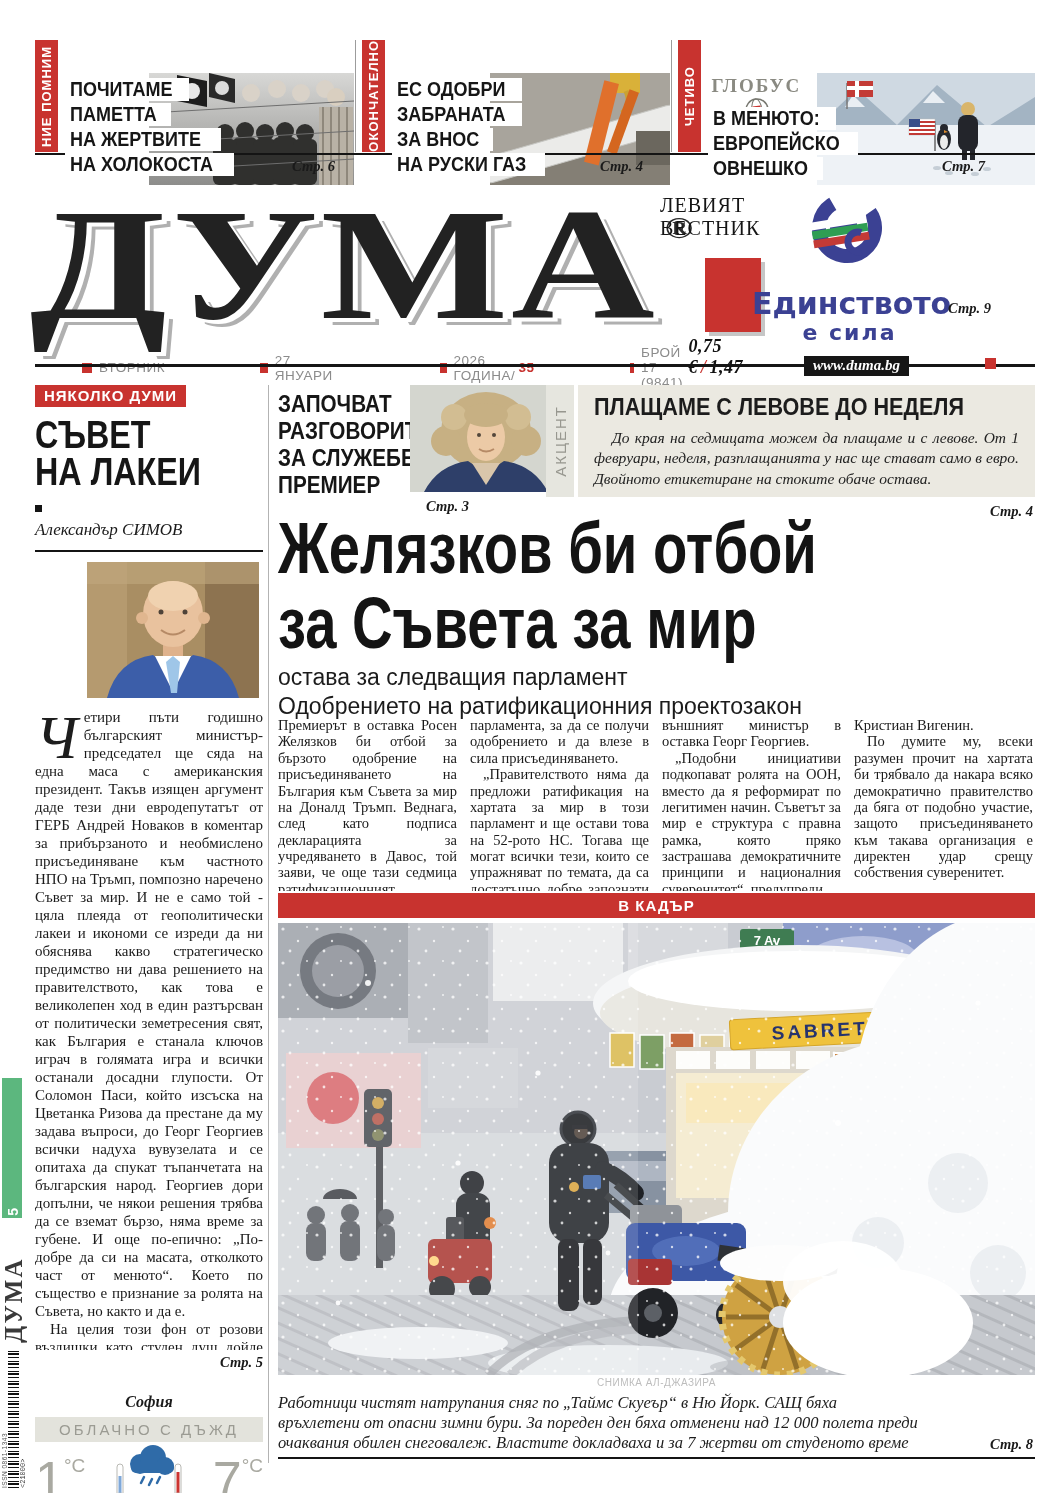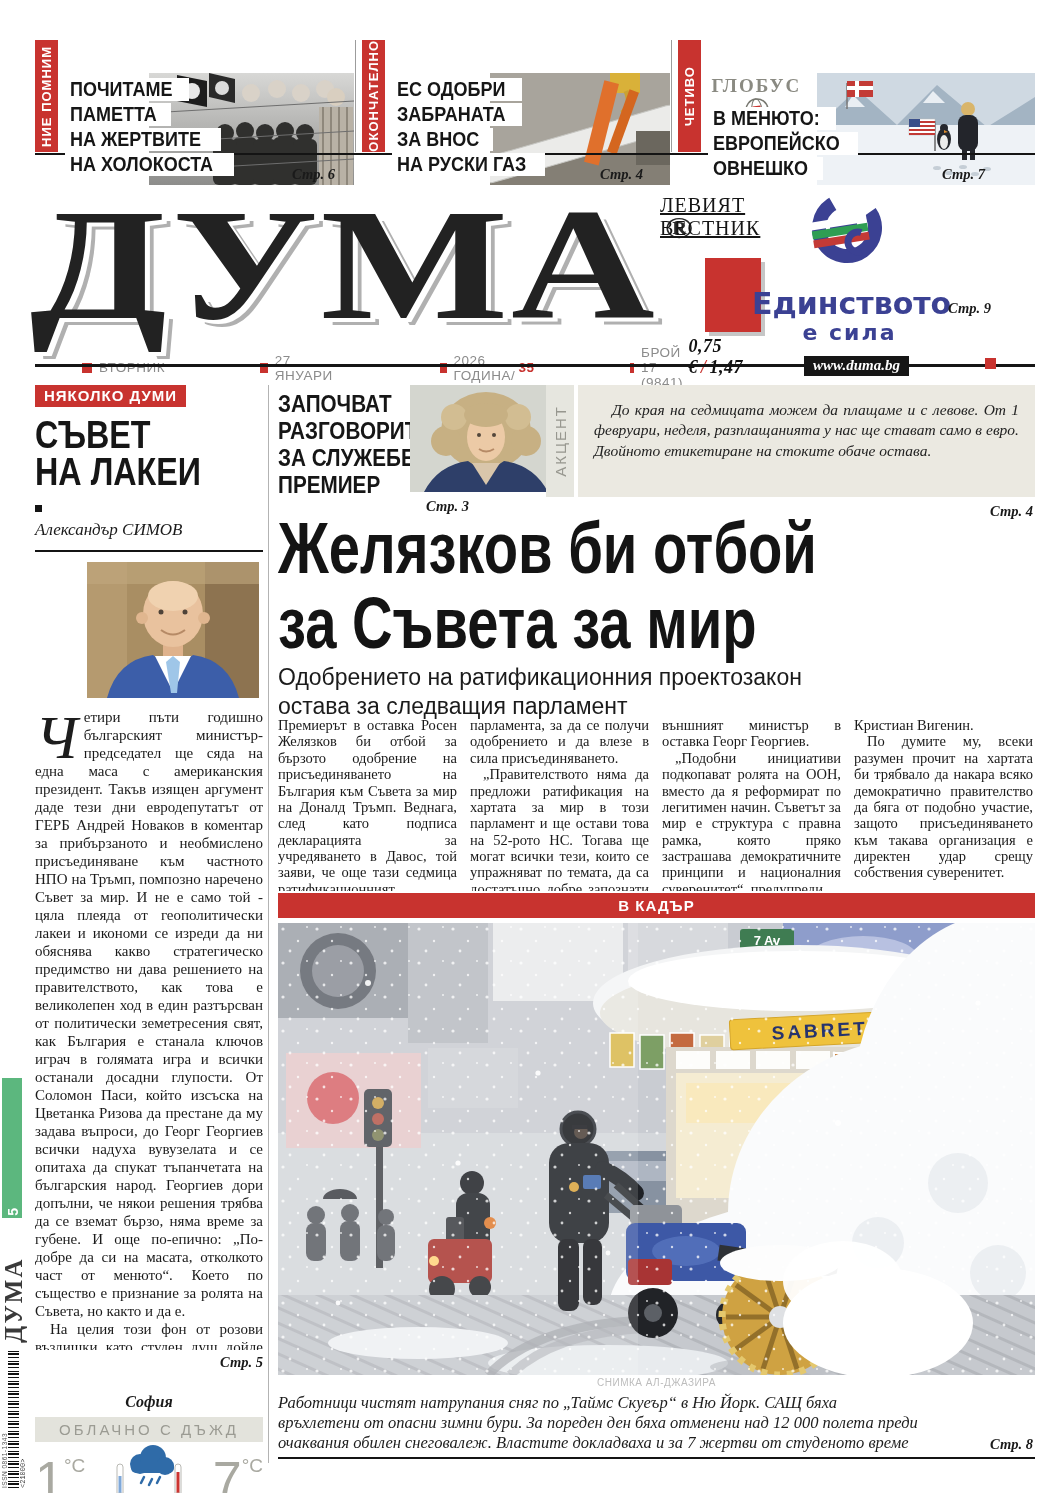--- a/index.html
+++ b/index.html
@@ -32,30 +32,30 @@
   .vtag span{writing-mode:vertical-rl;transform:rotate(180deg);color:#fff;font:700 13px "Liberation Sans",sans-serif;letter-spacing:1px;}
   .tcontent{position:relative;flex:1;margin-top:33px;}
   .tphoto{position:absolute;right:0;top:0;}
   .tlines{position:absolute;left:7px;top:5px;z-index:2;}
   .t3 .tlines{top:34px;}
   .tline{display:table;background:#fff;padding:0 5px;margin-bottom:2px;}
   .tline span{font:700 20px "Liberation Sans",sans-serif;color:#161616;}
   .globus{position:absolute;left:7px;top:2px;z-index:2;display:flex;align-items:center;background:#fff;padding:0 4px;flex-direction:column;}
   .globus .gtext{font:700 19px "Liberation Serif",serif;color:#8a8a82;letter-spacing:2px;margin-right:2px;}
   .teaser-rule{left:35px;top:153px;width:1000px;height:2px;background:#141414;}
-  .teaser-refs{left:35px;top:165px;width:1000px;display:flex;}
+  .teaser-refs{left:35px;top:157px;width:1000px;display:flex;}
   .teaser-refs div{text-align:right;}
   .teaser-refs .r1{width:300px;} .teaser-refs .r2{width:308px;} .teaser-refs .r3{width:342px;}
 
   
   .duma{left:30px;top:186px;font:700 158px "Liberation Serif",serif;line-height:1;color:#222;
         letter-spacing:2px;transform:scaleX(1.26);transform-origin:left top;white-space:nowrap;
         text-shadow:4px 4px 0 #fff,7px 7px 0 #b0b0b0;}
   .duma sup{font-size:30px;vertical-align:80px;letter-spacing:0;margin-left:6px;text-shadow:none;color:#2a2a2a;}
-  .tagline{left:660px;top:194px;font:400 20px "Liberation Serif",serif;color:#151515;letter-spacing:1px;line-height:1.15;text-decoration:underline;}
+  .tagline{left:660px;top:194px;font:400 20px "Liberation Serif",serif;color:#151515;letter-spacing:1px;line-height:1.15;}
   .red-square{left:705px;top:258px;width:56px;height:74px;background:#c8332f;box-shadow:4px 4px 0 #c6c6c6;}
   .promo-icon{left:800px;top:190px;}
   .promo-text{left:752px;top:272px;width:195px;text-align:center;color:#3b4193;font-family:"DejaVu Sans",sans-serif;}
   .promo-text .l1{font-size:30px;font-weight:700;line-height:1.05;margin-top:16px;}
   .promo-text .l2{font-size:22px;font-weight:700;letter-spacing:2px;}
   .promo-page{left:948px;top:300px;}
   .dateline{left:35px;top:336px;width:1000px;display:flex;align-items:center;
             font:400 13.5px "Liberation Sans",sans-serif;color:#8b8b8b;letter-spacing:.5px;}
   .dl{display:flex;align-items:center;margin-left:47px;}
   .dl .sq{width:10px;height:10px;background:#c8332f;margin-right:7px;}
@@ -449,31 +449,32 @@
       <circle cx="69" cy="50" r="2" fill="#54473b"></circle>
         <circle cx="84" cy="50" r="2" fill="#54473b"></circle>
       <path d="M69,64 Q76,69 84,64" stroke="#b68a66" stroke-width="1.8" fill="none"></path>
     </svg>
     <div class="abs sec-page pageref">Стр. 3</div>
 
     <div class="abs akcent-label">
         <span>АКЦЕНТ</span>
       </div>
     <div class="abs akcent-box">
+      <div class="akcent-title"><span class="cx cx9">ПЛАЩАМЕ С ЛЕВОВЕ ДО НЕДЕЛЯ</span></div>
       <div class="akcent-body">До края на седмицата можем да плащаме и с левове. От 1 февруари, неделя, разплащанията у нас ще стават само в евро. Двойното етикетиране на стоките обаче остава.</div>
     </div>
     <div class="abs akcent-page pageref">Стр. 4</div>
 
     <div class="abs headline">
       <div><span class="cx cx78">Желязков би отбой</span></div>
       <div><span class="cx cx78">за Съвета за мир</span></div>
     </div>
     <div class="abs subhead">
+      <div>остава за следващия парламент</div>
       <div>Одобрението на ратификационния проектозакон</div>
-      <div>остава за следващия парламент</div>
     </div>
 
     <div class="abs cols">
       <div class="col">
           <p>Премиерът в оставка Росен Желязков би отбой за бързото одобрение на присъединяването на България към Съвета за мир на Доналд Тръмп. Веднага, след като подписа декларацията за учредяването в Давос, той заяви, че още тази седмица ратификационният проектозакон ще бъде внесен в</p>
         </div>
       <div class="col">
           <p>парламента, за да се получи одобрението и да влезе в сила присъединяването.</p>
           <p class="p2">„Правителството няма да предложи ратификация на хартата за мир в този парламент и ще остави това на 52-рото НС. Тогава ще могат всички тези, които се упражняват по темата, да са достатъчно добре запознати с фактите“, заяви</p>
         </div>

